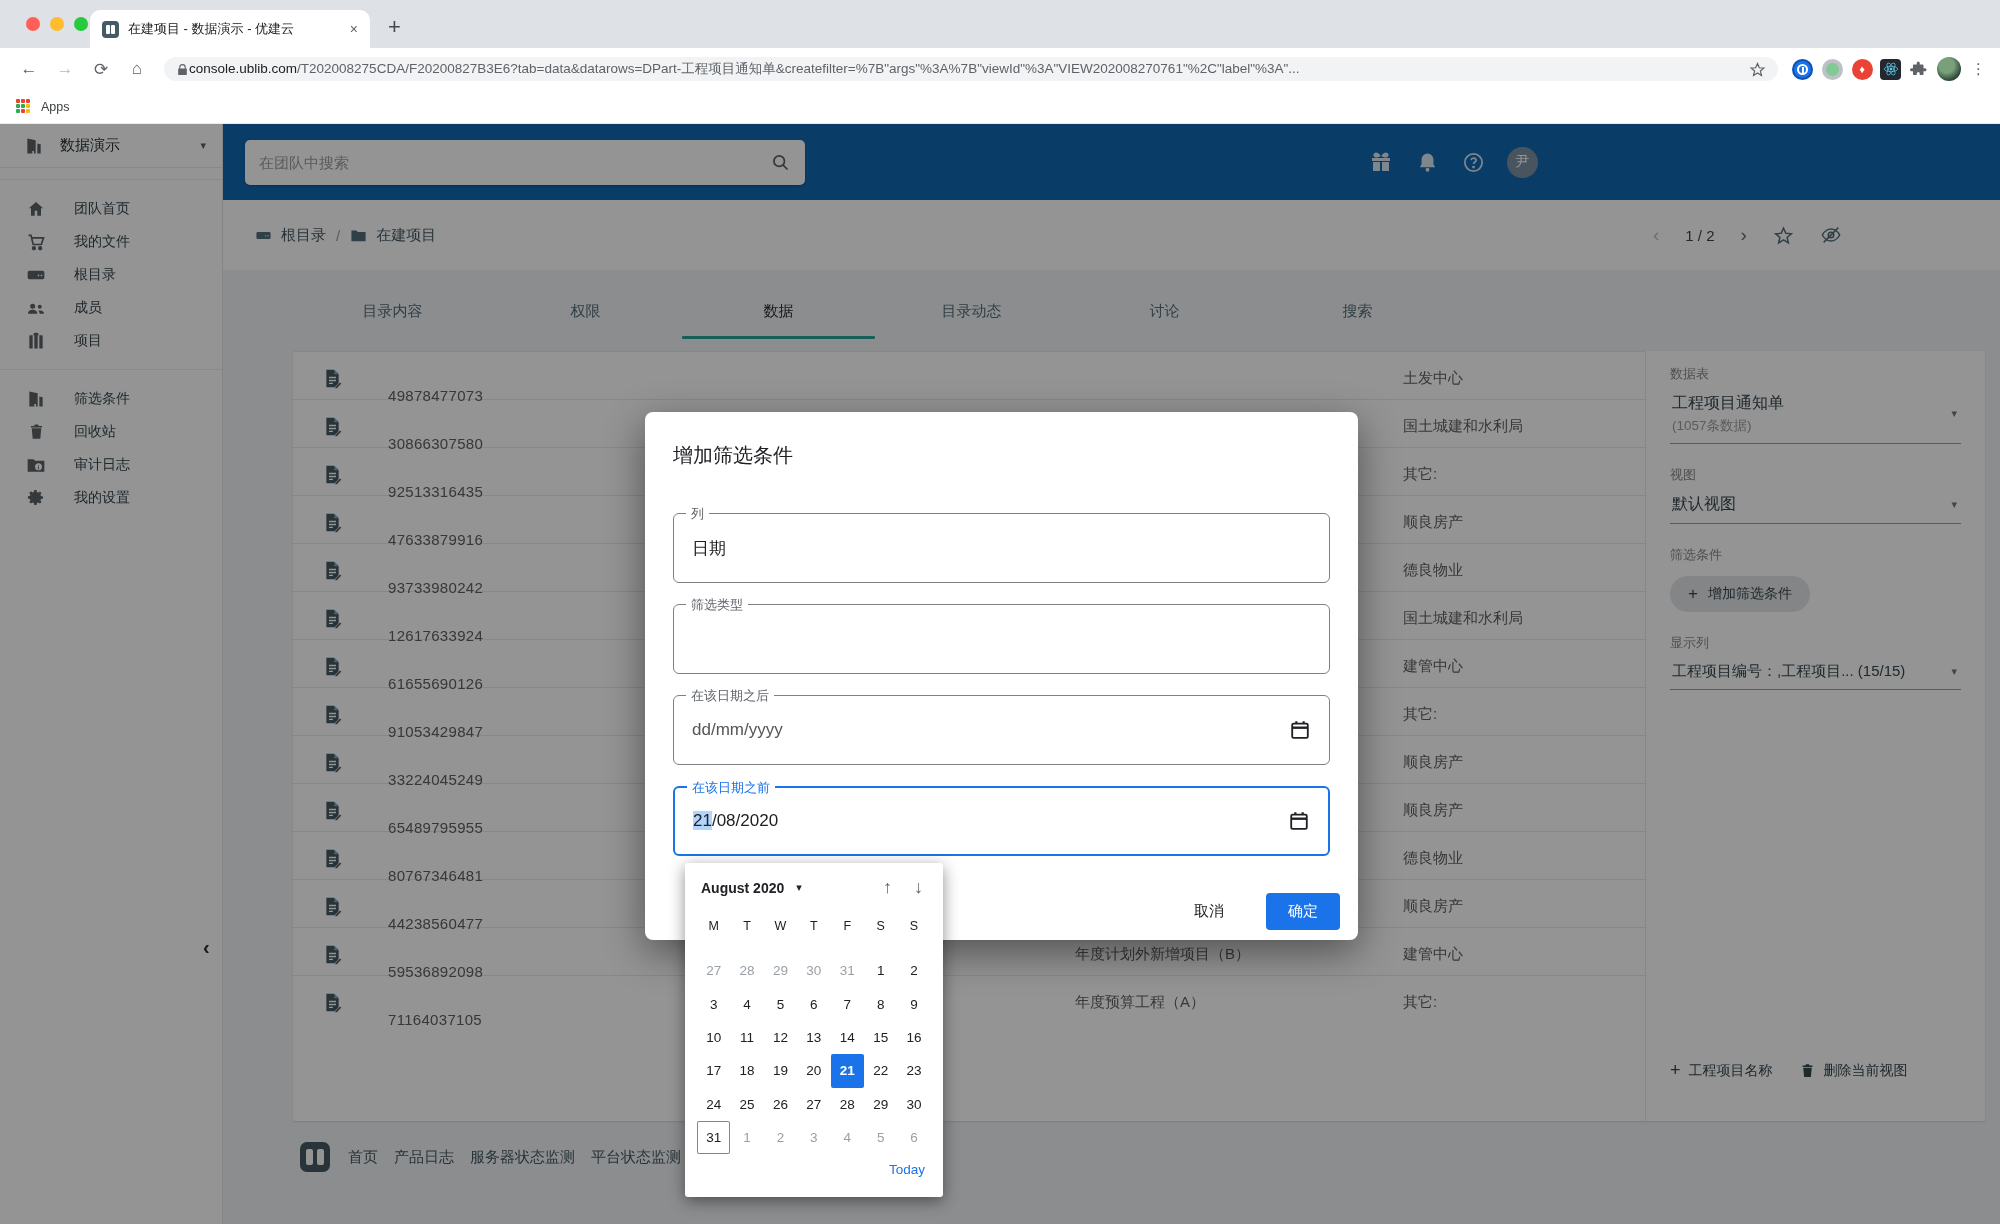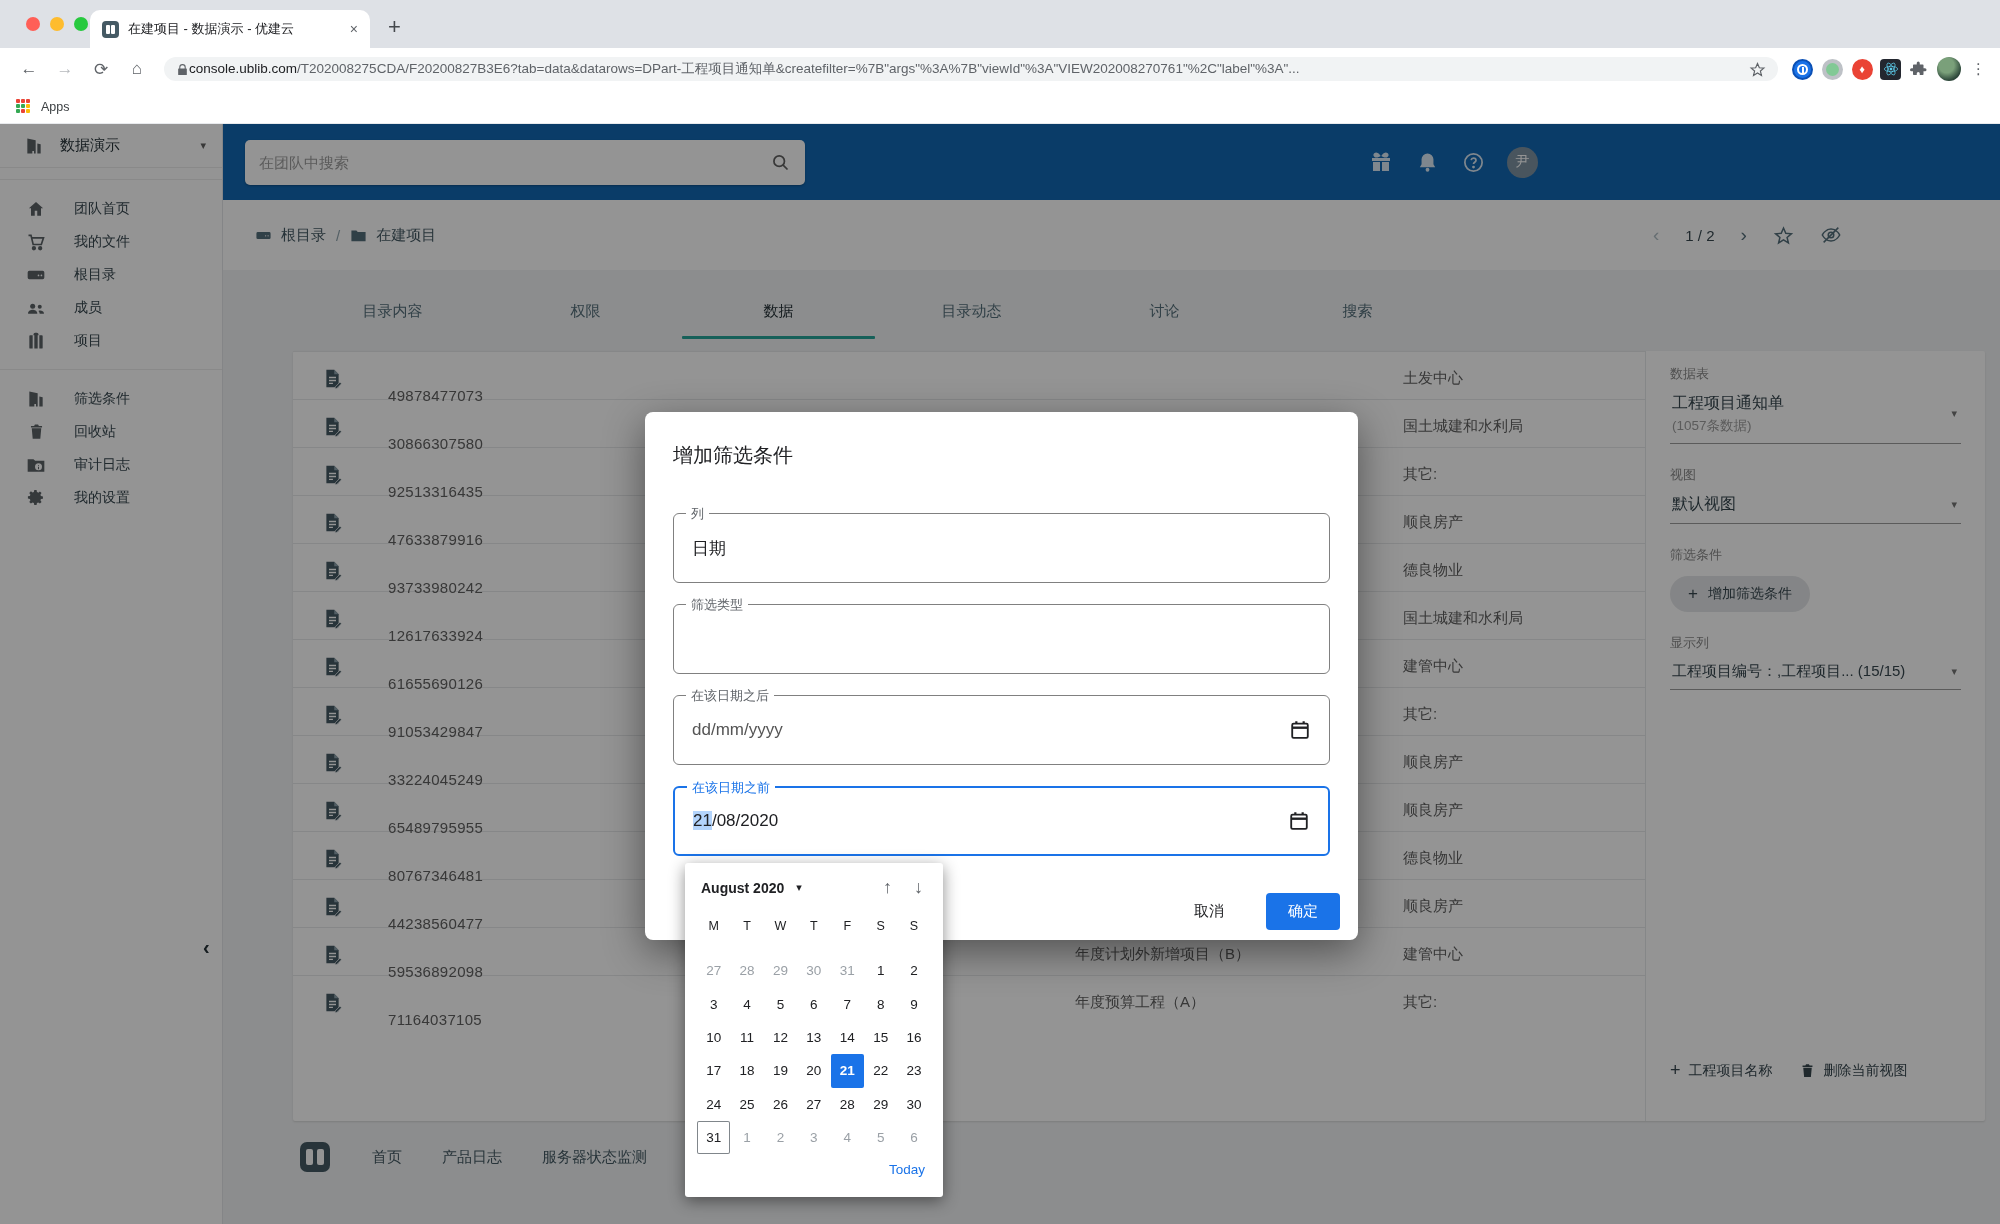--- a/index.html
+++ b/index.html
@@ -98,21 +98,21 @@
   .rp-label:first-child { margin-top:0; }
   .rp-select { border-bottom:1px solid #9e9e9e; padding:10px 2px 8px 2px; position:relative; cursor:pointer; }
   .rp-select .val { font-size:16px; color:#37474f; }
   .rp-select .sub { font-size:13.5px; color:#9e9e9e; margin-top:3px; }
   .rp-caret { position:absolute; right:4px; top:50%; transform:translateY(-50%); color:#757575; font-size:11px; }
   .chip { display:inline-flex; align-items:center; gap:10px; margin-top:12px; background:#e4e6e8; border-radius:18px; padding:8px 18px; font-size:14px; color:#37474f; cursor:pointer; }
   .chip .plus { font-size:17px; }
   .rp-actions { position:absolute; left:24px; right:16px; bottom:40px; display:flex; gap:26px; align-items:center; font-size:14px; color:#37474f; }
   .rp-act { display:flex; align-items:center; gap:8px; cursor:pointer; }
 
-  .footer { margin-left:70px; height:72px; display:flex; align-items:center; gap:40px; padding-left:7px; }
+  .footer { margin-left:70px; height:72px; display:flex; align-items:center; gap:16px; padding-left:7px; }
   .logo { width:30px; height:30px; background:#455a64; border-radius:7px; position:relative; flex:none; margin-right:2px; }
   .logo:before,.logo:after { content:""; position:absolute; top:7px; width:7px; height:16px; background:#fff; border-radius:2px; }
   .logo:before{left:6px;} .logo:after{right:6px;}
   .flink { font-size:15px; color:#455a64; cursor:pointer; }
 
   
   .dim { position:absolute; top:124px; left:0; width:2000px; height:1100px; background:rgba(0,0,0,.42); z-index:50; }
 
   
   .modal { position:absolute; left:645px; top:412px; width:713px; height:528px; background:#fff; border-radius:8px; box-shadow:0 12px 40px rgba(0,0,0,.45); z-index:60; padding:30px 28px; }

